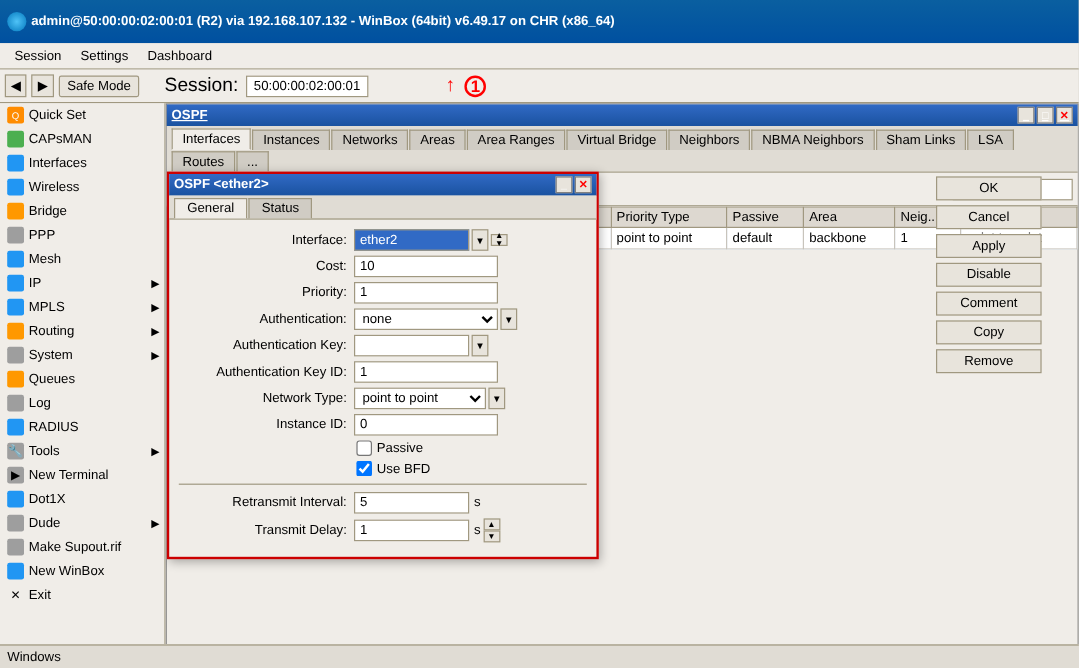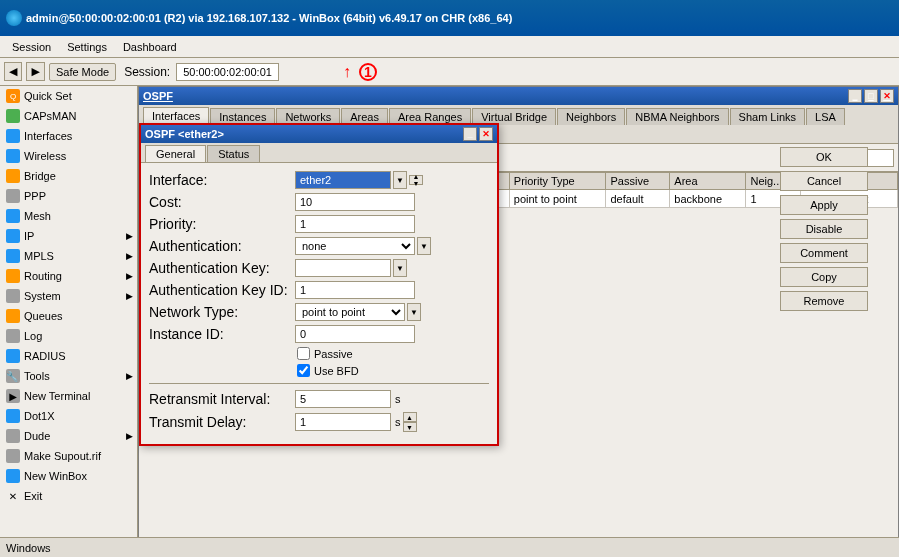--- a/index.html
+++ b/index.html
@@ -9,21 +9,21 @@
     .title-bar { background: linear-gradient(to bottom, #0a5fa0, #0050a0); color: white; height: 36px; display: flex; align-items: center; padding: 0 6px; font-size: 11px; font-weight: bold; }
     .title-bar-icon { width: 16px; height: 16px; margin-right: 4px; background: radial-gradient(circle, #4fc3f7, #0277bd); border-radius: 50%; display: inline-block; }
 
     
     .menu-bar { background: #f0ede8; border-bottom: 1px solid #a09880; height: 22px; display: flex; align-items: center; padding: 0 4px; }
     .menu-item { padding: 2px 8px; cursor: pointer; font-size: 11px; }
 
     
     .toolbar { background: #f0ede8; border-bottom: 1px solid #a09880; height: 28px; display: flex; align-items: center; padding: 2px 4px; gap: 4px; }
     .toolbar-btn { background: #e8e4dc; border: 1px solid #a09880; border-radius: 2px; padding: 2px 6px; cursor: pointer; font-size: 11px; }
-    .session-label { font-size: 12px; margin-left: 4px; }
+    .session-label { font-size: 16px; margin-left: 17px; }
     .session-value { background: white; border: 1px solid #a09880; padding: 2px 6px; font-size: 11px; margin-left: 2px; }
 
     
     .main-container { display: flex; height: calc(557px - 22px - 22px - 28px); }
 
     
     .sidebar { width: 138px; background: #f0ede8; border-right: 1px solid #a09880; overflow-y: auto; }
     .sidebar-item { display: flex; align-items: center; padding: 3px 6px; cursor: pointer; font-size: 11px; position: relative; }
     .sidebar-item.has-arrow::after { content: '▶'; position: absolute; right: 4px; font-size: 9px; }
     .sidebar-icon { width: 14px; height: 14px; margin-right: 4px; display: inline-flex; align-items: center; justify-content: center; font-size: 10px; }
@@ -62,21 +62,21 @@
 
     
     .dialog-overlay { position: absolute; top: 40px; left: 0; z-index: 10; }
     .dialog { background: #f0ede8; border: 2px solid #cc0000; width: 360px; box-shadow: 2px 2px 8px rgba(0,0,0,0.3); }
     .dialog-title { background: linear-gradient(to bottom, #316ac5, #1a52a0); color: white; height: 18px; display: flex; align-items: center; padding: 0 4px; font-size: 11px; font-weight: bold; }
     .dialog-tabs { background: #e0dcd4; border-bottom: 1px solid #a09880; display: flex; padding: 2px 4px 0; gap: 1px; }
     .dialog-tab { background: #d0ccc4; border: 1px solid #a09880; border-bottom: none; padding: 2px 10px; cursor: pointer; font-size: 11px; }
     .dialog-tab.active { background: #f0ede8; }
     .dialog-content { padding: 8px; }
     .form-row { display: flex; align-items: center; margin-bottom: 4px; }
-    .form-label { text-align: left; width: 140px; margin-right: 6px; font-size: 14px; }
+    .form-label { text-align: right; width: 140px; margin-right: 6px; font-size: 11px; }
     .form-input { background: white; border: 1px solid #a09880; padding: 2px 4px; font-size: 11px; width: 120px; }
     .form-input-blue { background: #316ac5; color: white; border: 1px solid #a09880; padding: 2px 4px; font-size: 11px; width: 96px; }
     .form-select { background: white; border: 1px solid #a09880; padding: 1px 2px; font-size: 11px; width: 120px; }
     .form-select-with-btn { display: flex; align-items: center; gap: 2px; }
     .dropdown-arrow { background: #e8e4dc; border: 1px solid #a09880; width: 14px; height: 18px; display: flex; align-items: center; justify-content: center; cursor: pointer; font-size: 8px; }
     .scroll-btn { background: #e8e4dc; border: 1px solid #a09880; width: 14px; height: 10px; display: flex; align-items: center; justify-content: center; cursor: pointer; font-size: 7px; }
     .checkbox-row { display: flex; align-items: center; margin-bottom: 4px; }
     .checkbox-label { margin-left: 4px; font-size: 11px; }
     .separator { border-top: 1px solid #a09880; margin: 6px 0; }
     .retransmit-row { display: flex; align-items: center; margin-bottom: 4px; }
@@ -271,21 +271,21 @@
               <td>point to point</td>
               <td>default</td>
               <td>backbone</td>
               <td>1</td>
               <td>point to point</td>
             </tr>
           </tbody>
         </table>
       </div>
 
-      <div class="dialog-overlay" style="position:absolute;top:36px;left:0;z-index:10;border-radius:23px;">
+      <div class="dialog-overlay" style="position:absolute;top:56px;left:0;z-index:10;border-radius:23px;">
         <div class="dialog">
 
           <div class="dialog-title">
             <span>OSPF &lt;ether2&gt;</span>
             <div style="margin-left:auto;display:flex;gap:2px;">
               <div class="win-btn">_</div>
               <div class="win-btn" style="color:red;">✕</div>
             </div>
           </div>
 

